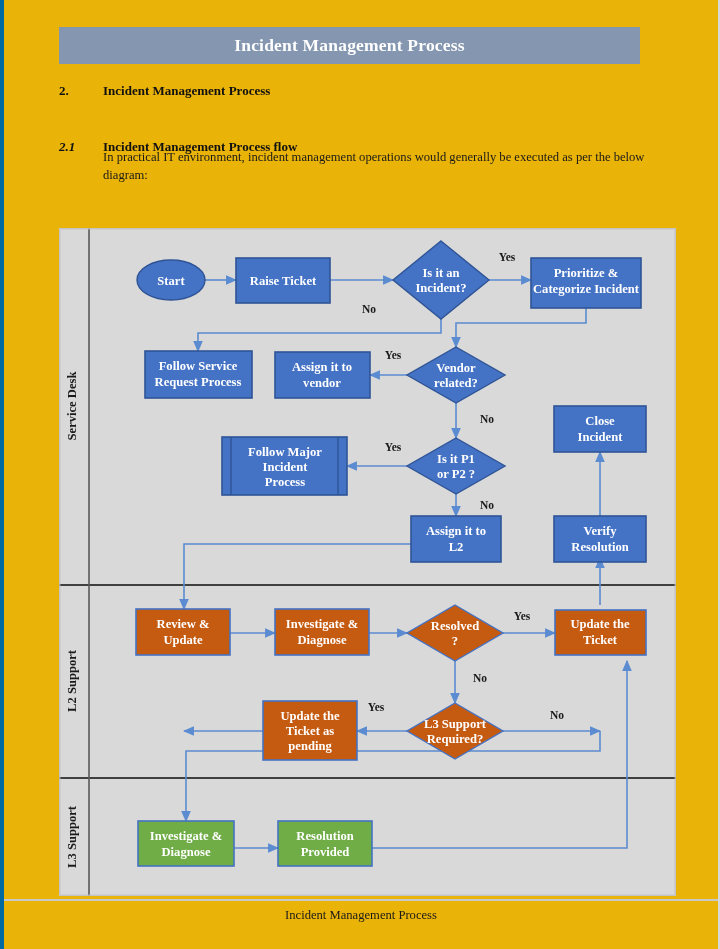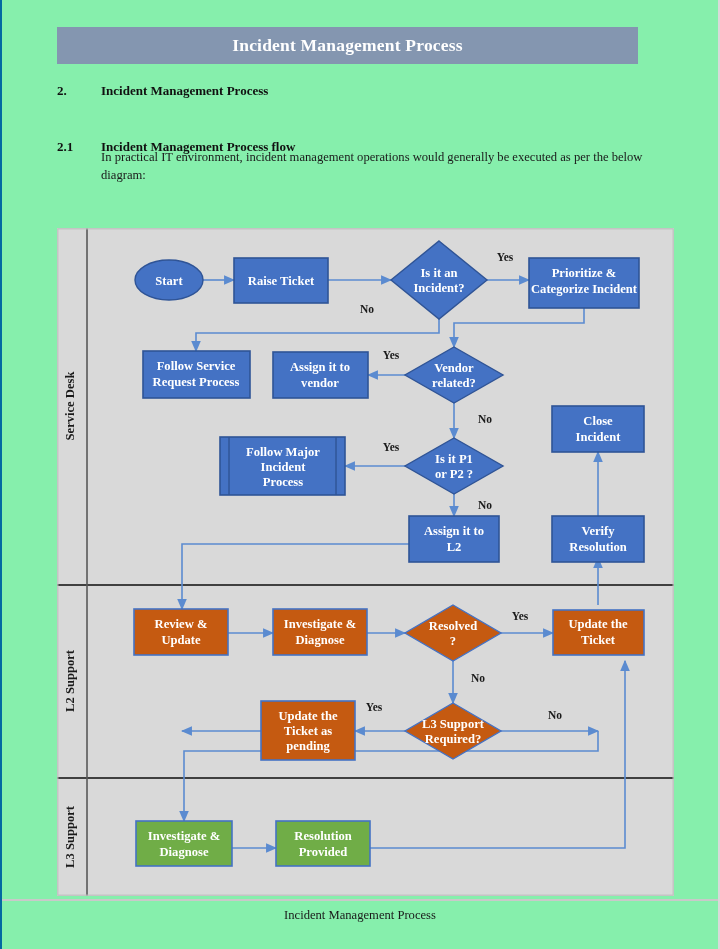--- a/index.html
+++ b/index.html
@@ -1,19 +1,19 @@
 <!DOCTYPE html>
 <html><head>
 <meta charset="utf-8">
 <style>
   html,body{margin:0;padding:0;background:#ffffff;}
   body{width:720px;height:949px;position:relative;
        font-family:"Liberation Serif","DejaVu Serif",serif;}
-  .page{position:absolute;inset:0;background:#86efac;
-        border-left:2px solid #0369a1;border-right:2px solid #d9d9d9;}
+  .page{position:absolute;inset:0;background:#eab308;
+        border-left:4px solid #0369a1;border-right:2px solid #d9d9d9;}
 
   
   .doc-title-band{position:absolute;left:55px;top:27px;width:581px;height:37px;
       background:#8496b0;display:flex;align-items:center;justify-content:center;}
   .doc-title-band span{color:#ffffff;font-size:17.5px;font-weight:bold;letter-spacing:.2px;}
 
   
   .h-num{position:absolute;font-weight:bold;font-size:13px;color:#111;}
   .h-txt{position:absolute;font-weight:bold;font-size:13px;color:#111;}
   .body-par{position:absolute;left:99px;top:148px;width:550px;font-size:12.6px;
@@ -37,21 +37,21 @@
 <body>
 
 <div class="page">
 
   <div class="doc-title-band">
     <span>Incident Management Process</span>
   </div>
 
   <div class="h-num" style="left:55px;top:83px;">2.</div>
   <div class="h-txt" style="left:99px;top:83px;">Incident Management Process</div>
-  <div class="h-num" style="left:55px;top:139px;">2.1</div>
+  <div class="h-num" style="left:55px;top:139px;font-style:italic;">2.1</div>
   <div class="h-txt" style="left:99px;top:139px;">Incident Management Process flow</div>
 
   <div class="body-par">In practical IT environment, incident management operations would generally be executed as per the below diagram:</div>
 
   <div class="diagram">
     <svg width="617" height="668" viewBox="0 0 617 668" xmlns="http://www.w3.org/2000/svg">
       <defs>
         <marker id="arrow" markerWidth="7" markerHeight="7" refX="6.2" refY="3" orient="auto">
           <path d="M0,0 L7,3 L0,6 z" fill="#5b8bd0"></path>
         </marker>

